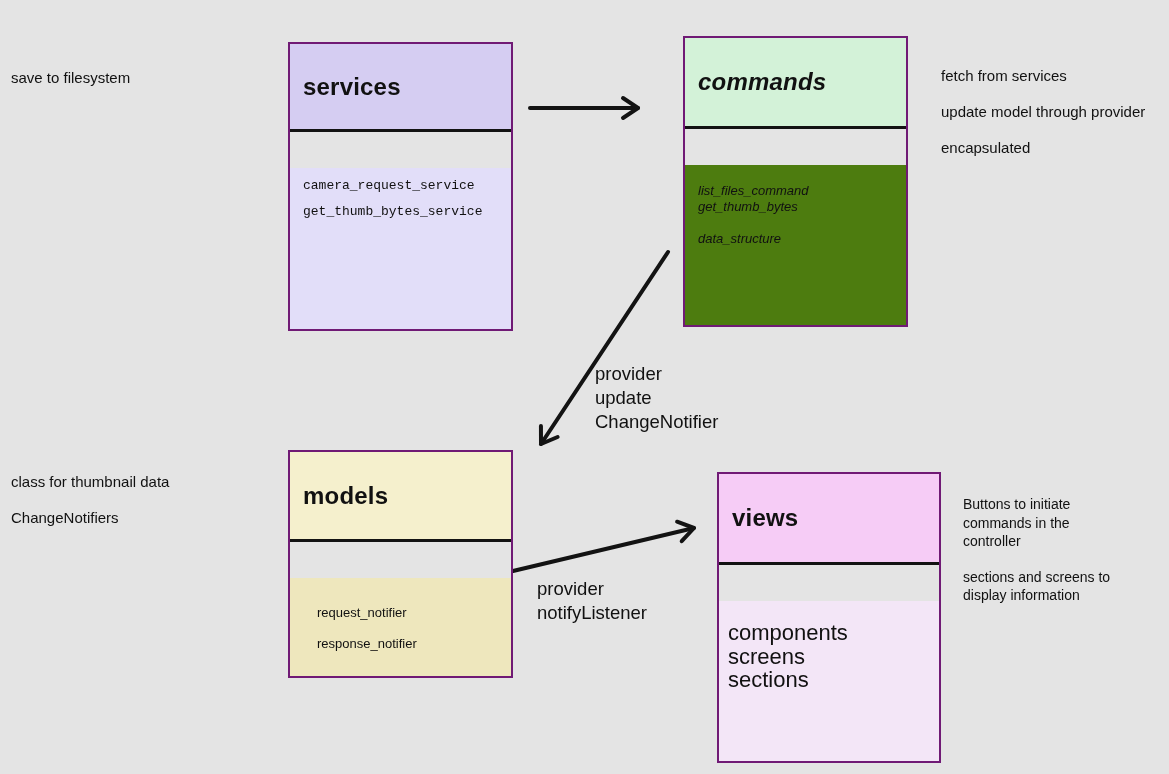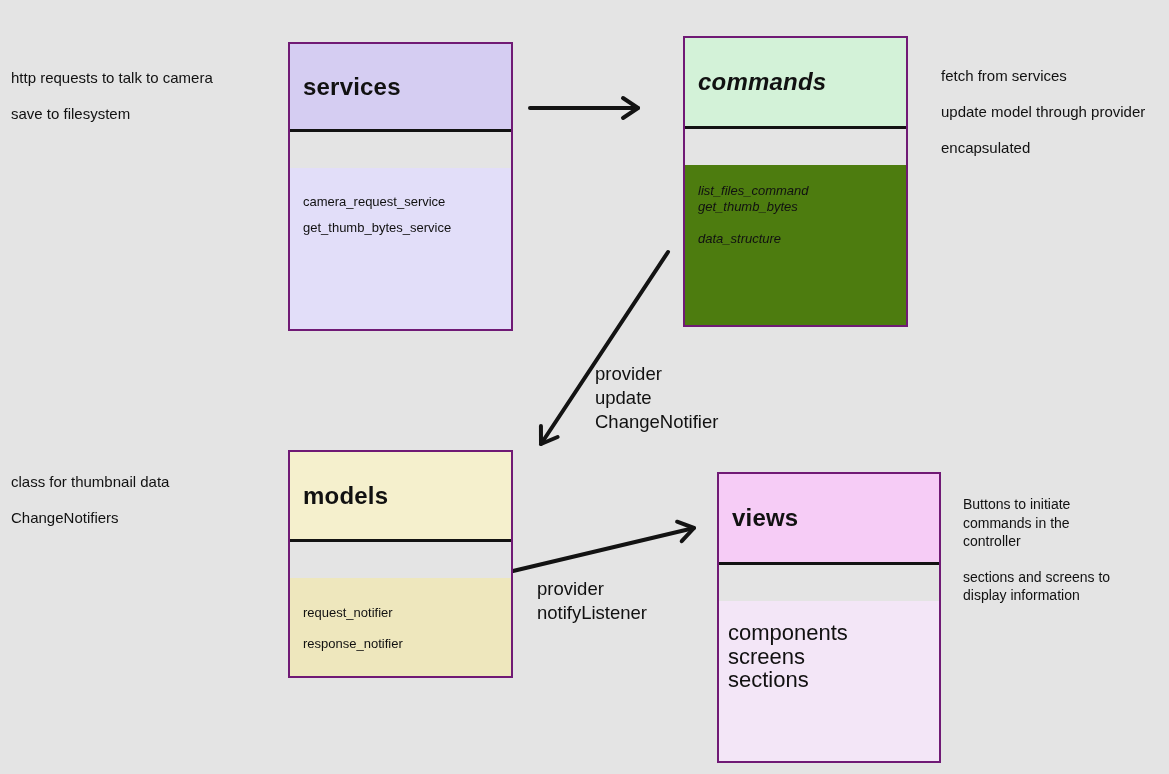--- a/index.html
+++ b/index.html
@@ -8,30 +8,30 @@
 
   
   .box{position:absolute;border:2px solid #701a75;box-sizing:border-box;display:flex;flex-direction:column;gap:36px;}
   .box-header{border-bottom:3px solid #131313;display:flex;align-items:center;padding:0 13px;box-sizing:border-box;flex:0 0 auto;}
   .box-title{font-size:24px;font-weight:700;letter-spacing:.2px;}
   .box-body{flex:1;font-size:13px;box-sizing:border-box;}
   .box-body .line{line-height:16px;min-height:16px;white-space:pre;}
 
   #box-services{left:288px;top:42px;width:225px;height:289px;}
   #box-services .box-header{height:88px;}
-  #box-services .box-body{padding:26px 12px 0 13px;}
+  #box-services .box-body{padding:10px 12px 0 13px;font-family:Liberation Mono, monospace;}
   #box-services .line{margin-bottom:10px;}
 
   #box-commands{left:683px;top:36px;width:225px;height:291px;font-style:italic;}
   #box-commands .box-header{height:91px;}
   #box-commands .box-body{padding:18px 12px 0 13px;}
 
   #box-models{left:288px;top:450px;width:225px;height:228px;}
   #box-models .box-header{height:90px;}
-  #box-models .box-body{padding:27px 12px 0 13px;}
+  #box-models .box-body{padding:27px 12px 0 27px;}
   #box-models .line{margin-bottom:15px;}
 
   #box-views{left:717px;top:472px;width:224px;height:291px;}
   #box-views .box-header{height:91px;}
   #box-views .box-body{padding:20px 4px 0 9px;font-size:22px;}
   #box-views .line{line-height:23.5px;}
 
   
   .note{position:absolute;font-size:15px;line-height:19px;}
   .note p{margin:0 0 17px 0;}
@@ -102,21 +102,20 @@
       <span class="box-title">views</span>
     </div>
     <div class="box-body" style="background-color: rgb(243, 230, 247);">
       <div class="line">components</div>
       <div class="line">screens</div>
       <div class="line">sections</div>
     </div>
   </div>
 
   <div class="note" id="note-services">
-    <p>http requests to talk to camera</p>
     <p>save to filesystem</p>
   </div>
 
   <div class="note" id="note-commands">
     <p>fetch from services</p>
     <p>update model through provider</p>
     <p>encapsulated</p>
   </div>
 
   <div class="note" id="note-models">

